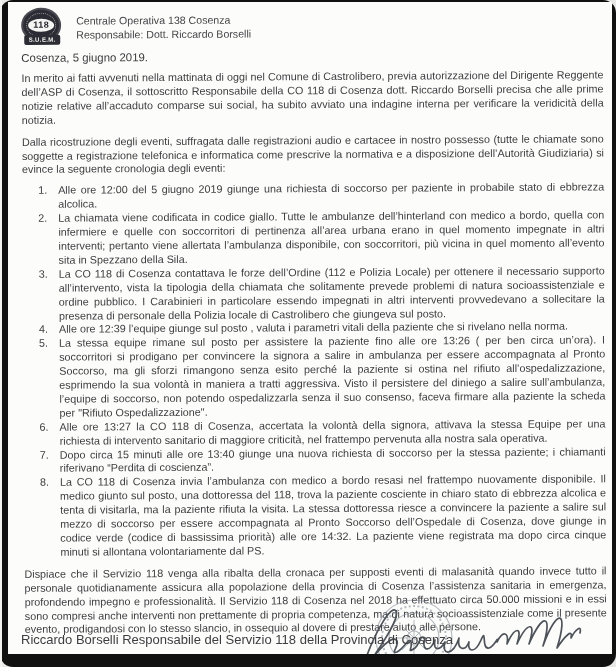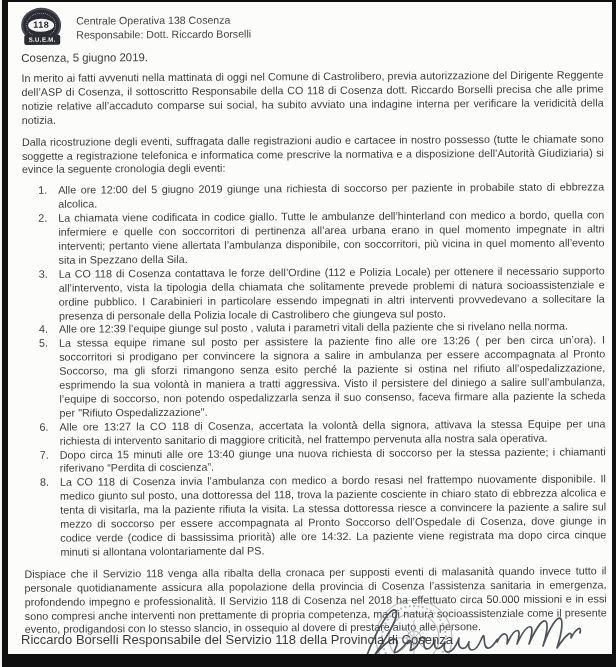--- a/index.html
+++ b/index.html
@@ -4,20 +4,21 @@
 <style>
   html,body{margin:0;padding:0;}
   body{
     width:616px;height:667px;overflow:hidden;position:relative;
     background:#e8e8e6;
     font-family:"Liberation Sans", sans-serif;
   }
   .frame{
     position:absolute;left:0;top:0;width:616px;height:667px;
     background:#101010;
+    border-radius:13px;
   }
   .frame:before{
     content:"";position:absolute;left:0;top:0;bottom:0;width:2px;background:#f2f2f0;
   }
   .page{
     position:absolute;left:8px;top:2px;width:604px;height:652px;
     background:#fcfcfa;overflow:hidden;
   }
   .content{
     position:absolute;left:0;top:0;width:100%;

